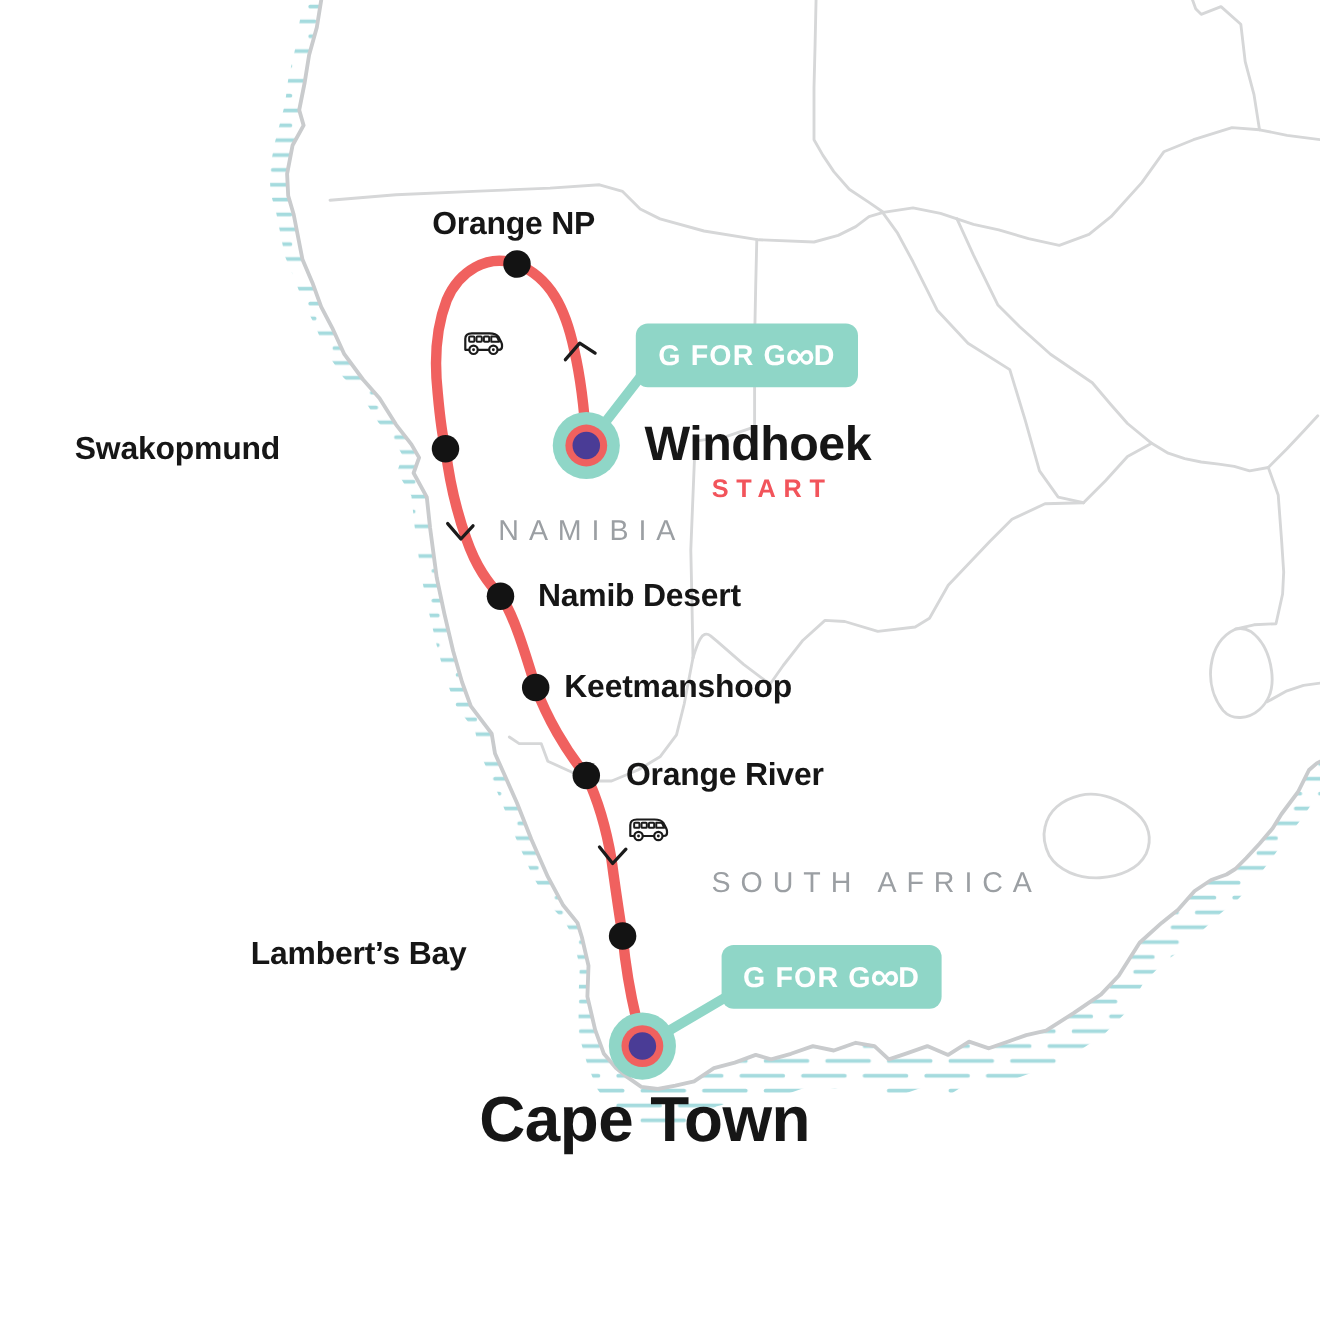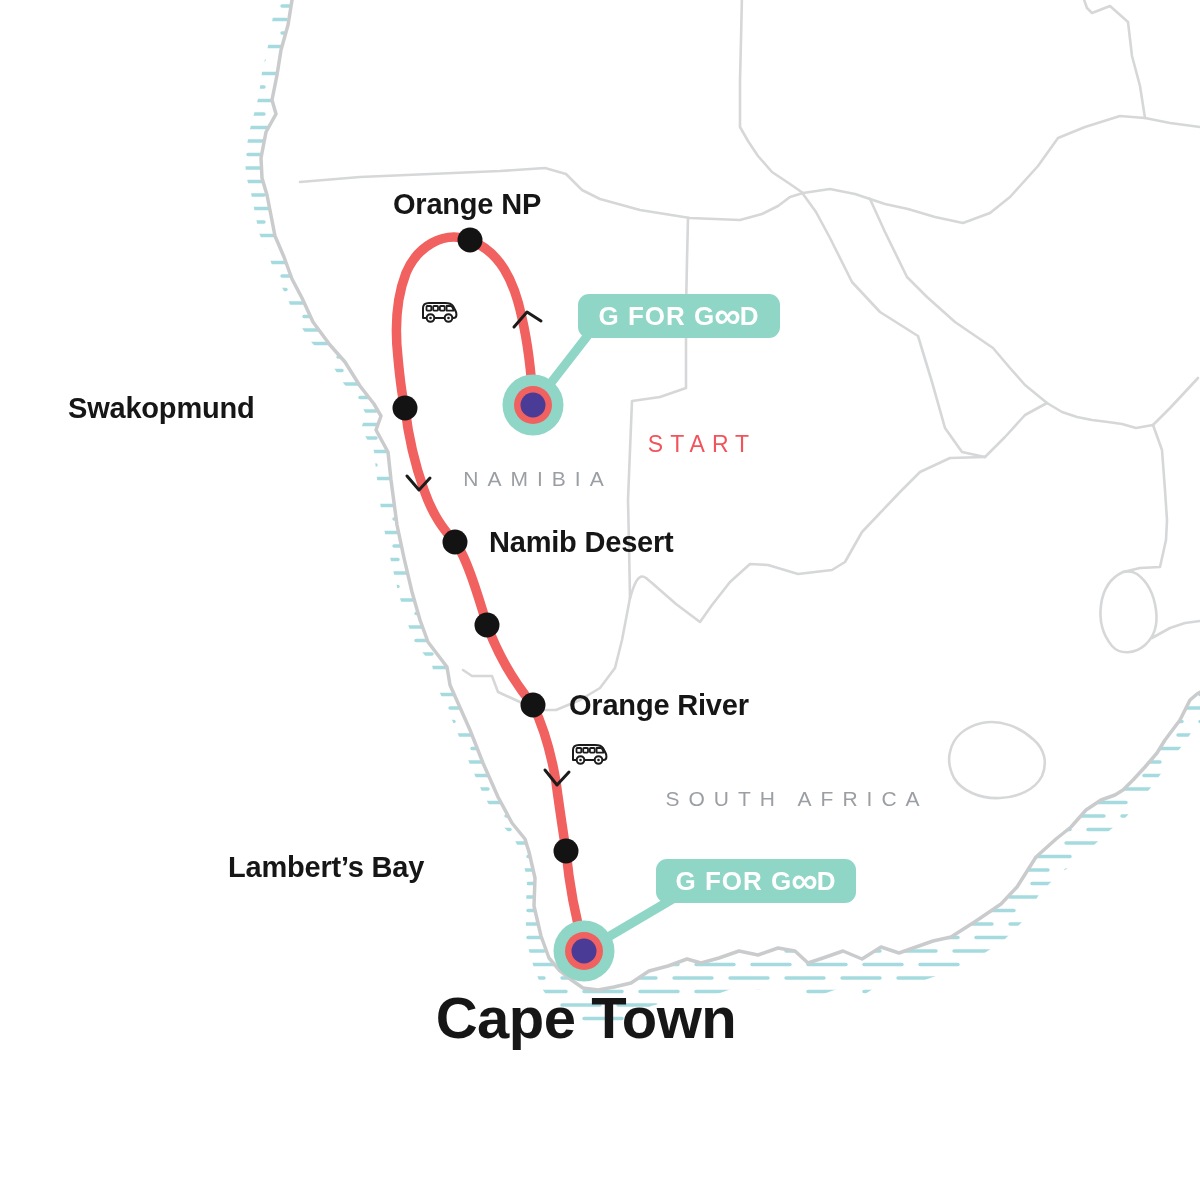--- a/index.html
+++ b/index.html
@@ -4,26 +4,26 @@
 <style>
   html,body{margin:0;padding:0;background:#ffffff;}
   .stage{
     position:relative;width:1200px;height:1200px;overflow:hidden;background:#ffffff;
     font-family:"Liberation Sans","DejaVu Sans",sans-serif;
   }
   .stage svg{position:absolute;left:0;top:0;}
   .label{position:absolute;color:var(--text,#161616);white-space:nowrap;}
   .stop-label{font-size:29px;font-weight:700;line-height:31px;letter-spacing:-0.2px;}
   .city-label{font-weight:700;letter-spacing:-0.5px;}
-  .tag-label{font-weight:400;font-size:23px;letter-spacing:7px;color:var(--accent,#F2545B);}
-  .region-label{font-size:21px;font-weight:400;letter-spacing:9px;color:var(--region_text,#9B9FA3);}
+  .tag-label{font-weight:700;font-size:23px;letter-spacing:7px;color:var(--accent,#F2545B);}
+  .region-label{font-size:26px;font-weight:400;letter-spacing:9px;color:var(--region_text,#9B9FA3);}
   .center{text-align:center;}
   .right{text-align:left;}
   .badge{
-    position:absolute;height:44px;border-radius:11px;background:var(--teal,#8FD6C7);
+    position:absolute;height:58px;border-radius:11px;background:var(--teal,#8FD6C7);
     display:flex;align-items:center;justify-content:center;
     color:#ffffff;font-weight:700;font-size:26px;letter-spacing:1px;white-space:nowrap;
   }
   .badge .inf{font-size:37px;font-weight:700;line-height:0;vertical-align:-4px;letter-spacing:0;margin:0 -1px;}
   .coast{stroke:var(--map_line_dark,#C9CBCD);stroke-width:3.5;fill:none;stroke-linejoin:round;stroke-linecap:round;}
   .border{stroke:var(--map_line,#D6D7D8);stroke-width:2.6;fill:none;stroke-linejoin:round;stroke-linecap:round;}
   .route{stroke:var(--route,#F0615F);stroke-width:9.5;fill:none;stroke-linecap:round;stroke-linejoin:round;}
   .connector{stroke:var(--teal,#8FD6C7);stroke-width:9;stroke-linecap:round;}
   .arrow{stroke:#1b1b1b;stroke-width:3;fill:none;stroke-linecap:round;stroke-linejoin:round;}
   .dot{fill:#131313;}
@@ -140,23 +140,25 @@
       <circle cx="584" cy="951" r="12.5" fill="#4A3C96"></circle>
     </g>
   </svg>
 
   <div class="label region-label center" style="left:380px;top:467px;width:316px;">NAMIBIA</div>
   <div class="label region-label center" style="left:608px;top:787px;width:378px;">SOUTH AFRICA</div>
 
   <div class="label stop-label center" style="left:317px;top:189px;width:300px;">Orange NP</div>
   <div class="label stop-label right" style="left:68px;top:393px;width:310px;">Swakopmund</div>
   <div class="label stop-label" style="left:489px;top:527px;">Namib Desert</div>
+  <div class="label stop-label" style="left:513px;top:610px;">Keetmanshoop</div>
   <div class="label stop-label" style="left:569px;top:690px;">Orange River</div>
   <div class="label stop-label right" style="left:228px;top:836px;width:310px;margin-top:16px;">Lambert’s Bay</div>
 
+  <div class="label city-label" style="left:586px;top:379px;font-size:44px;">Windhoek</div>
   <div class="label tag-label center" style="left:586px;top:431px;width:232px;">START</div>
 
   <div class="label city-label center" style="left:396px;top:984px;width:380px;font-size:58px;">Cape Town</div>
 
   <div class="badge" style="left:578px;top:294px;width:202px;">
     <span>G FOR G</span>
       <span class="inf">∞</span>
       <span>D</span>
   </div>
   <div class="badge" style="left:656px;top:859px;width:200px;">

